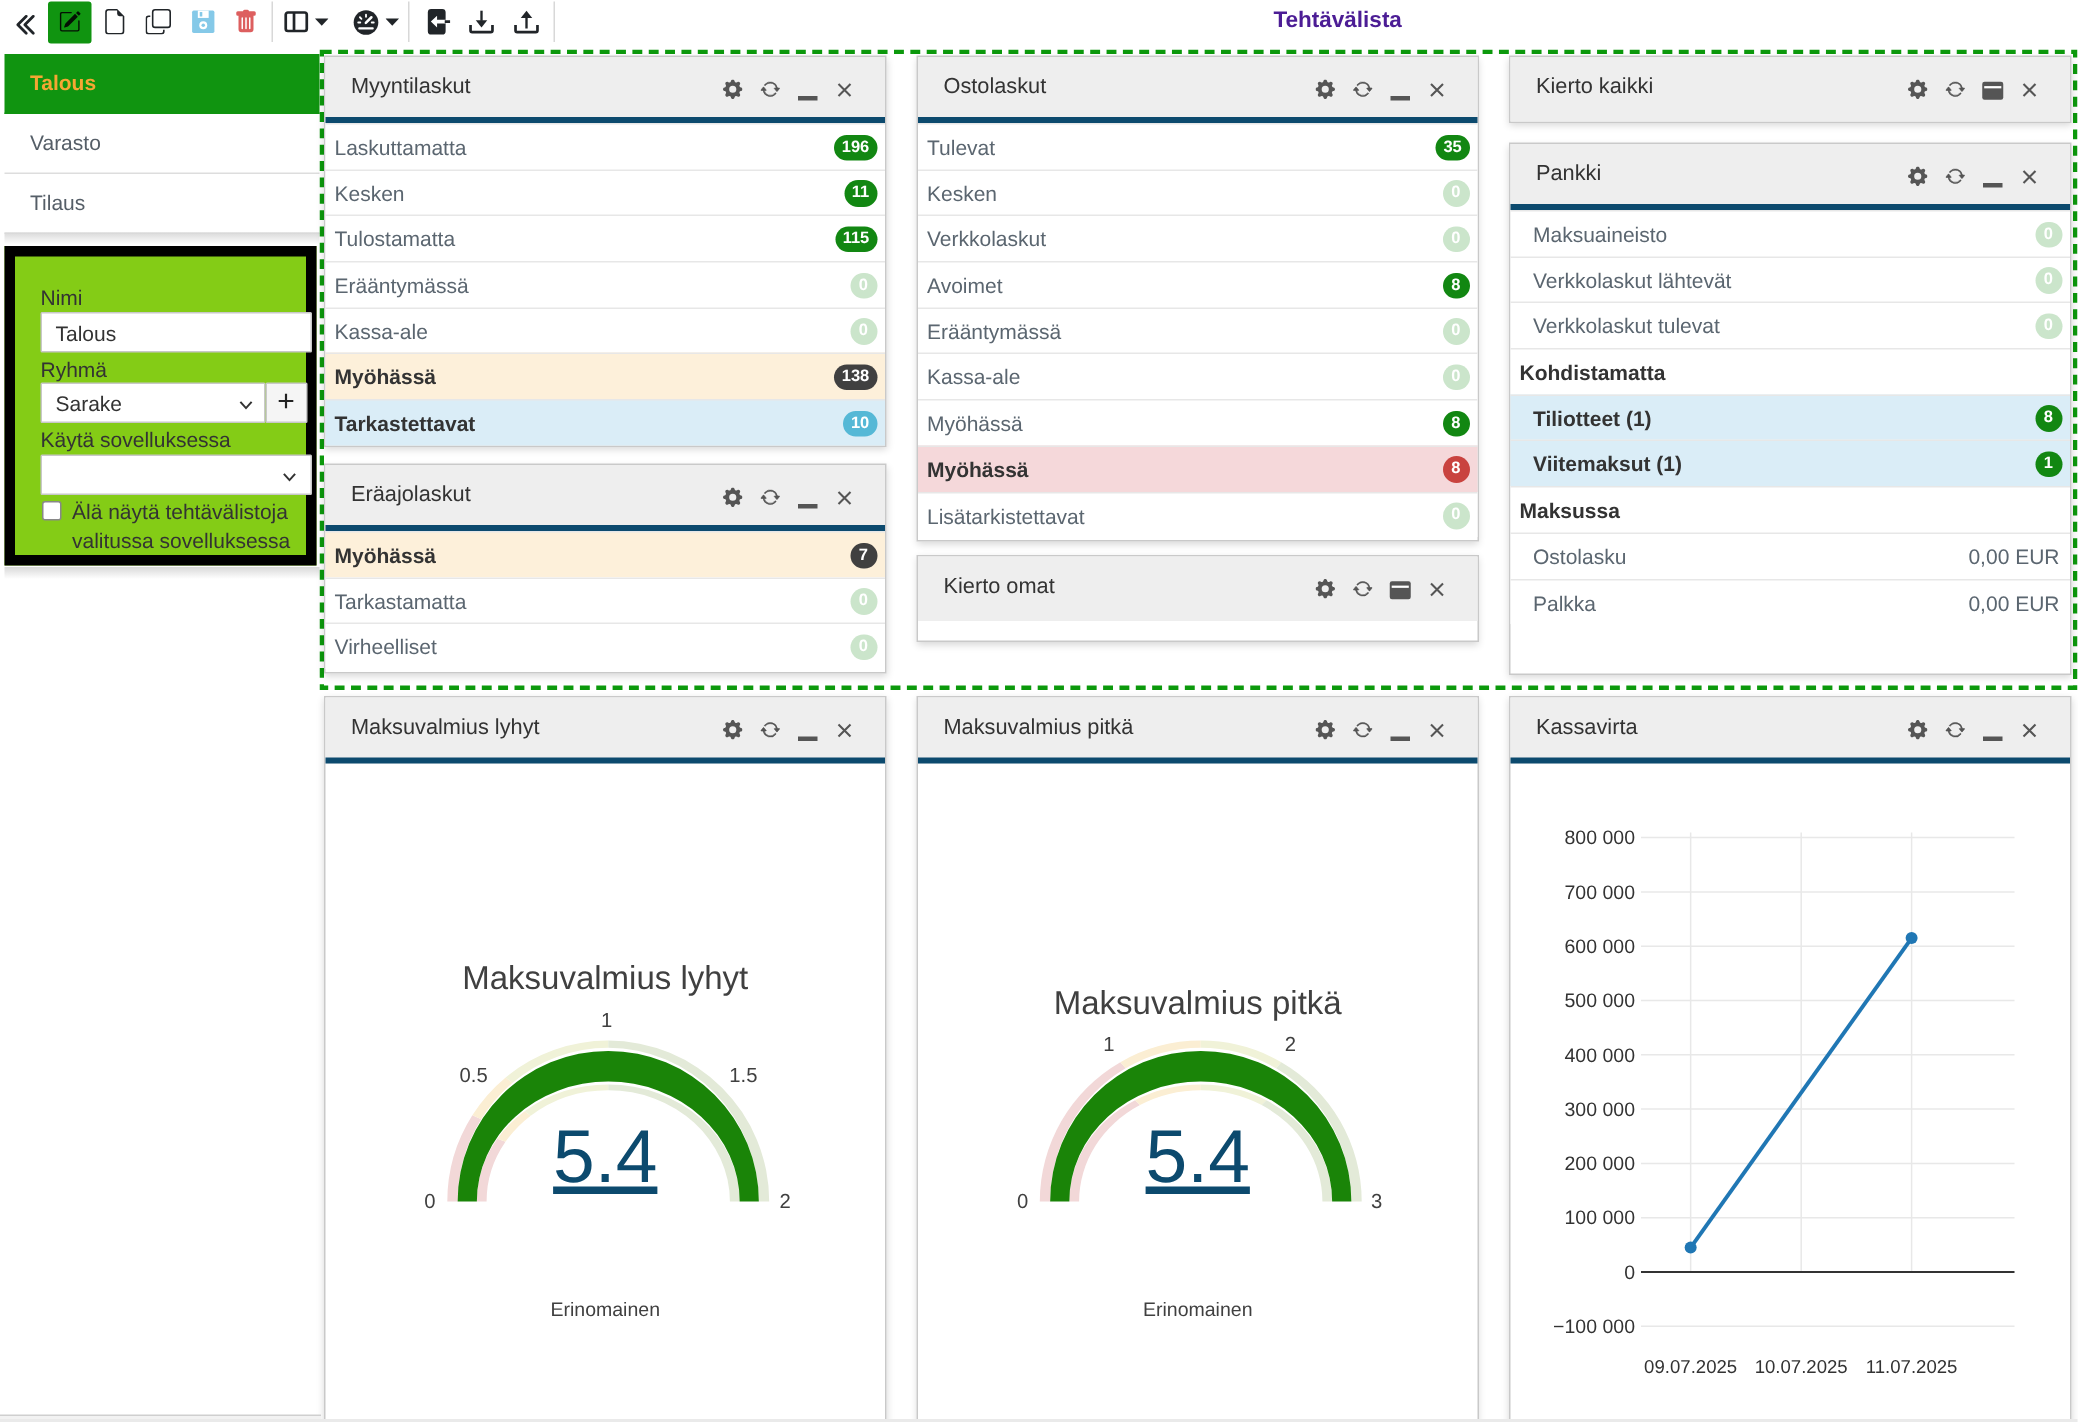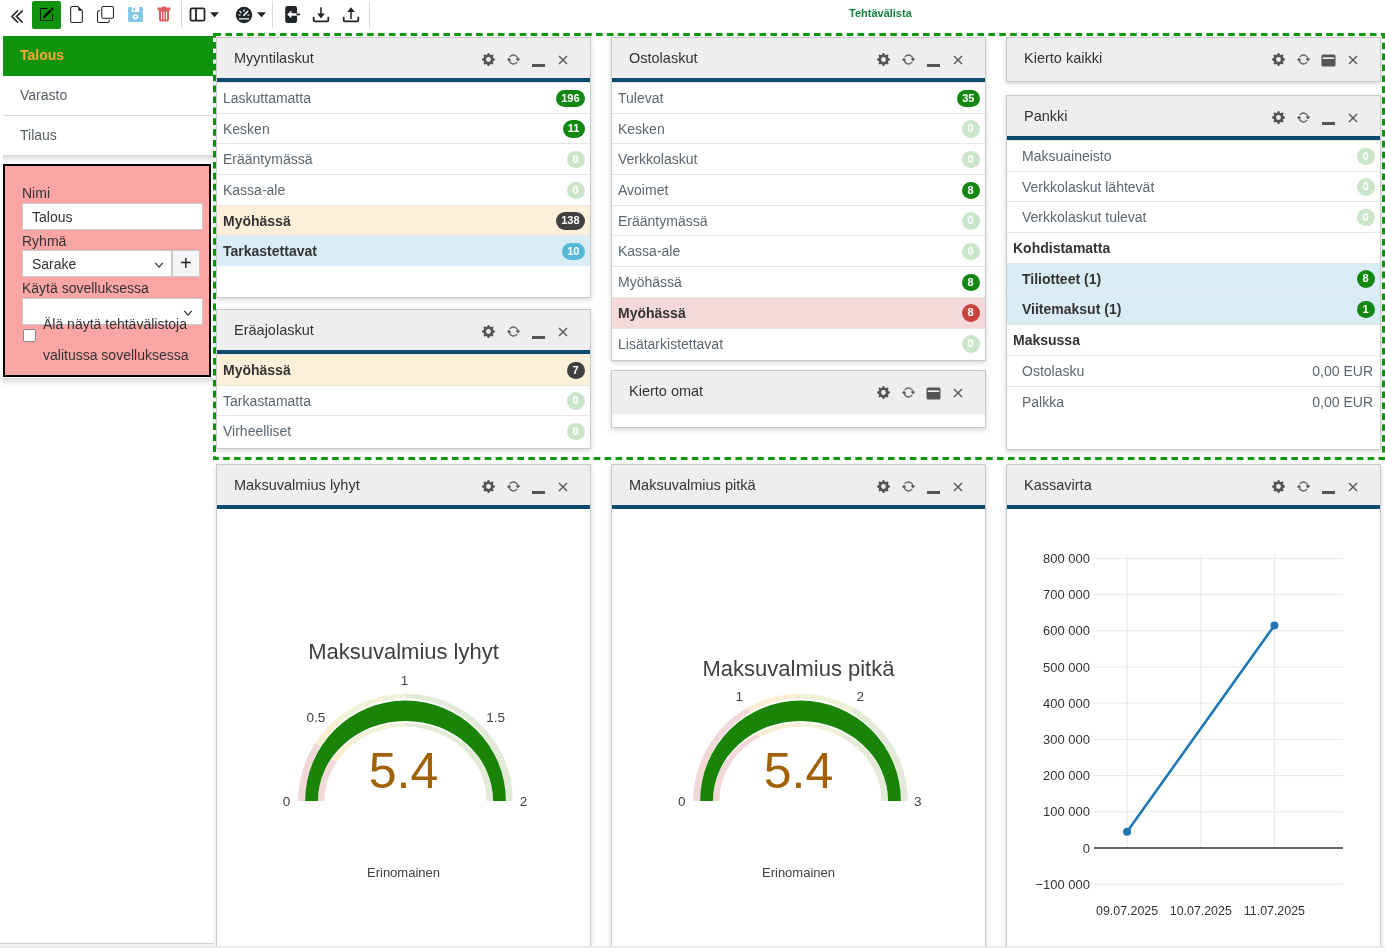--- a/index.html
+++ b/index.html
@@ -5,31 +5,31 @@
 * { margin:0; padding:0; box-sizing:border-box; }
 html,body { width:1385px; height:948px; overflow:hidden; background:#fff;
   font-family:"Liberation Sans", sans-serif; }
 .abs { position:absolute; }
 
 
 #toolbar { position:absolute; left:0; top:0; width:1385px; height:29px; background:#fff; }
 .tbi { position:absolute; top:0; height:29px; display:flex; align-items:center; justify-content:center; }
 .tbsep { position:absolute; top:1px; width:1px; height:27px; background:#d8d8d8; }
 #tbtitle { position:absolute; left:849px; top:0; height:27px; line-height:27px;
-  font-size:11px; font-weight:bold; color:#15803d; }
+  font-size:15px; font-weight:bold; color:#4c1d95; }
 
 
 #sidelist { position:absolute; left:3px; top:36px; width:210px; }
 .sl-item { height:40px; line-height:39px; background:#fff; border-bottom:1px solid #ddd;
   font-size:14px; color:#555e67; padding-left:17px; }
 .sl-item.active { background:#109410; color:#f5a733; font-weight:bold; border-bottom:1px solid #109410; }
 .shadow-strip { position:absolute; left:3px; width:210px; height:8px;
   background:linear-gradient(#d9d9d9,rgba(255,255,255,0)); }
 #sideform { position:absolute; left:3px; top:164px; width:208px; height:213px;
-  background:#fca5a5; border:2px solid #000000; }
+  background:#84cc16; border:7px solid #000000; }
 .flabel { position:absolute; left:17px; font-size:14px; color:#333; }
 .finput { position:absolute; left:17px; background:#fff; border:1px solid #c8c8c8; border-radius:1px;
   font-size:14px; color:#333; padding-left:9px; display:flex; align-items:center; }
 .fchev { position:absolute; width:10px; height:10px; }
 #fcheck { position:absolute; left:17.5px; top:327px; width:13px; height:13px;
   background:#fff; border:1px solid #888; border-radius:2px; }
 .fchecktext { position:absolute; left:38px; font-size:14px; color:#333; }
 
 
 #dashsel { position:absolute; left:213px; top:33px; }
@@ -57,21 +57,21 @@
   box-sizing:border-box; }
 .bg-g { background:#128712; }
 .bg-0 { background:#cbe5cb; }
 .bg-o { background:#404040;margin-left:40px; }
 .bg-b { background:#55b8d6; }
 .bg-r { background:#c9433f; }
 .amt { position:absolute; right:7px; top:0; height:30px; line-height:30px; font-size:14px; color:#5b6670; }
 
 
 .gtitle { position:absolute; width:100%; text-align:center; font-size:22px; color:#404040; }
-.gval { position:absolute; width:100%; text-align:center; font-size:50px; color:#a16207; }
+.gval { position:absolute; width:100%; text-align:center; font-size:50px; color:#0c4a6e;text-decoration:underline; }
 .gcap { position:absolute; width:100%; text-align:center; font-size:13px; color:#404040; }
 .glbl { position:absolute; font-size:13.5px; color:#404040; transform:translate(-50%,-50%); }
 </style>
 </head>
 <body>
 
 <div id="toolbar">
 
   <div class="tbi" style="left:6px;width:22px;top:2px;">
     <svg width="15" height="15" viewBox="0 0 16 16" fill="#212529" stroke="#212529" stroke-width="1.0">
@@ -191,21 +191,21 @@
       </svg>
   </div>
   <div class="finput" style="left:166.5px;top:84px;width:28.5px;height:27px;background:#f5f5f5;justify-content:center;padding:0;font-size:20px;color:#222;">+</div>
   <div class="flabel" style="top:114px;">Käytä sovelluksessa</div>
   <div class="finput" style="top:132px;width:181px;height:27px;">
     <svg class="fchev" style="left:160px;top:9px;" viewBox="0 0 12 12" fill="none" stroke="#333" stroke-width="1.6">
         <path d="M1.5 3.5 6 8.5l4.5-5"></path>
       </svg>
   </div>
   <div id="fcheck" style="left:17.5px;top:163px;"></div>
-  <div class="fchecktext" style="top:150px;">Älä näytä tehtävälistoja</div>
+  <div class="fchecktext" style="top:162px;">Älä näytä tehtävälistoja</div>
   <div class="fchecktext" style="top:181px;">valitussa sovelluksessa</div>
 </div>
 <div class="shadow-strip" style="top:378px;"></div>
 
 <svg width="0" height="0" style="position:absolute">
   <defs>
     <g id="i-gear">
         <path fill="#555" d="M9.405 1.05c-.413-1.4-2.397-1.4-2.81 0l-.1.34a1.464 1.464 0 0 1-2.105.872l-.31-.17c-1.283-.698-2.686.705-1.987 1.987l.169.311c.446.82.023 1.841-.872 2.105l-.34.1c-1.4.413-1.4 2.397 0 2.81l.34.1a1.464 1.464 0 0 1 .872 2.105l-.17.31c-.698 1.283.705 2.686 1.987 1.987l.311-.169a1.464 1.464 0 0 1 2.105.872l.1.34c.413 1.4 2.397 1.4 2.81 0l.1-.34a1.464 1.464 0 0 1 2.105-.872l.31.17c1.283.698 2.686-.705 1.987-1.987l-.169-.311a1.464 1.464 0 0 1 .872-2.105l.34-.1c1.4-.413 1.4-2.397 0-2.81l-.34-.1a1.464 1.464 0 0 1-.872-2.105l.17-.31c.698-1.283-.705-2.686-1.987-1.987l-.311.169a1.464 1.464 0 0 1-2.105-.872l-.1-.34zM8 10.93a2.929 2.929 0 1 1 0-5.86 2.929 2.929 0 0 1 0 5.858z"></path>
       </g>
     <g id="i-refresh">
@@ -235,20 +235,24 @@
         </svg>
     </div>
   </div>
   <div class="prow">
       <span class="lbl">Laskuttamatta</span>
       <span class="badge bg-g">196</span>
     </div>
   <div class="prow">
       <span class="lbl">Kesken</span>
       <span class="badge bg-g">11</span>
+    </div>
+  <div class="prow">
+      <span class="lbl">Tulostamatta</span>
+      <span class="badge bg-g">115</span>
     </div>
   <div class="prow">
       <span class="lbl">Erääntymässä</span>
       <span class="badge bg-0">0</span>
     </div>
   <div class="prow">
       <span class="lbl">Kassa-ale</span>
       <span class="badge bg-0">0</span>
     </div>
   <div class="prow warn">

